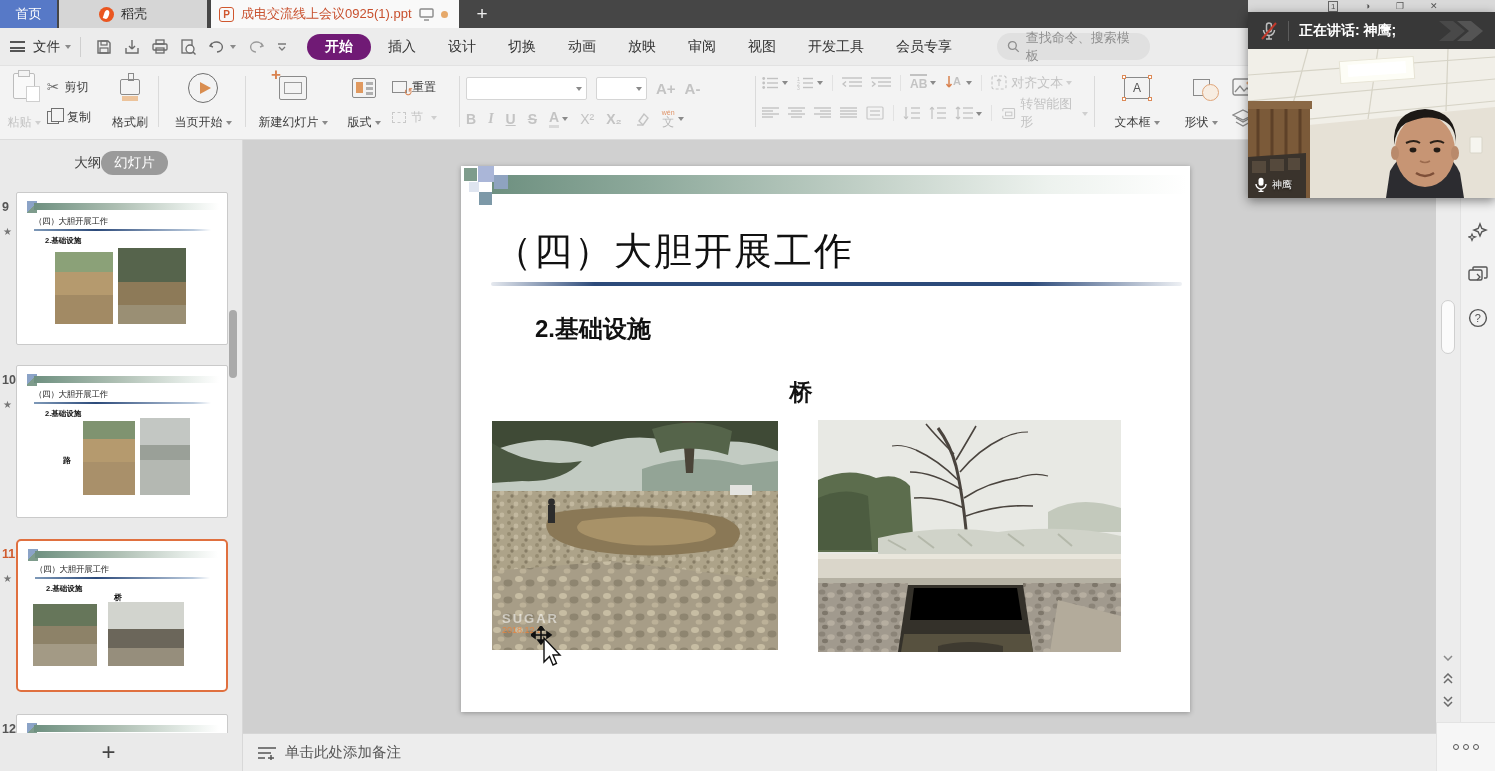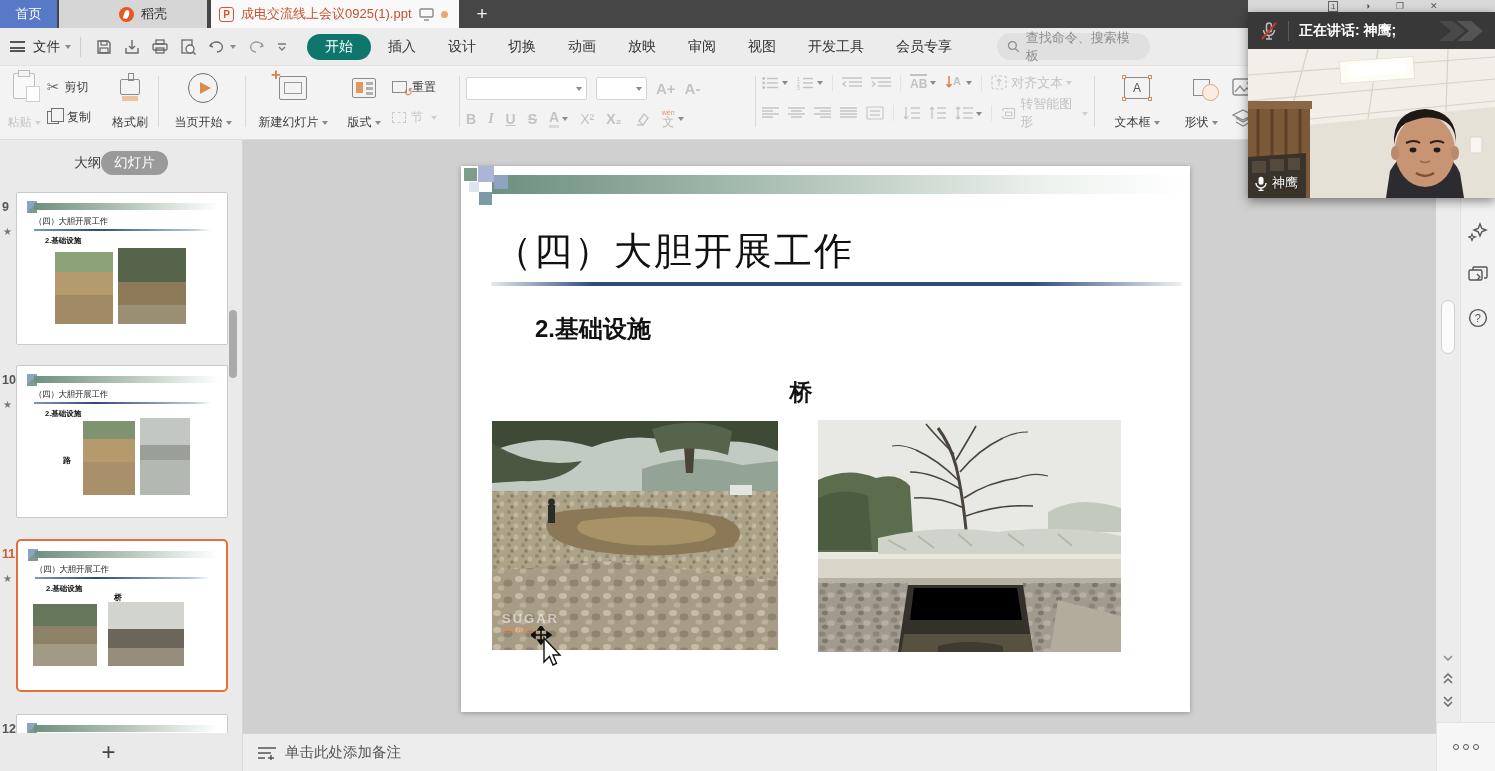--- a/index.html
+++ b/index.html
@@ -2,41 +2,41 @@
 <html><head>
 <meta charset="utf-8">
 <style>
 *{margin:0;padding:0;box-sizing:border-box}
 html,body{width:1495px;height:771px}
 body{position:relative;overflow:hidden;background:#d0d0d0;font-family:"Liberation Sans","DejaVu Sans",sans-serif;font-size:13px;color:#3d3d3d}
 svg{display:block}
 
 .tabbar{position:absolute;left:0;top:0;width:100%;height:28px;background:#464646;display:flex;align-items:stretch}
 .tab-home{width:57px;background:#5779c7;color:#fff;display:flex;align-items:center;justify-content:center;font-size:13px}
-.tab-docer{width:148px;margin-left:2px;background:#d6d6d6;color:#2c2c2c;display:flex;align-items:center;gap:7px;padding-left:60px;font-size:13px}
+.tab-docer{width:148px;margin-left:2px;background:#d6d6d6;color:#2c2c2c;display:flex;align-items:center;gap:7px;padding-left:40px;font-size:13px}
 .flame{width:15px;height:15px;border-radius:50%;background:#ea5620;position:relative}
 .flame::after{content:"";position:absolute;left:5px;top:3px;width:5px;height:9px;border-radius:50% 50% 50% 0;background:#fff;transform:rotate(18deg)}
 .tab-doc{width:248px;margin-left:4px;background:#f9f9f9;display:flex;align-items:center;gap:7px;padding:0 8px}
 .picon{width:15px;height:15px;border:1.5px solid #d0572e;border-radius:3px;color:#d0572e;font-size:10px;font-weight:bold;display:flex;align-items:center;justify-content:center}
 .tab-doc .doc-title{color:#c8502e;font-size:13px;white-space:nowrap;overflow:hidden}
 .dot{width:7px;height:7px;border-radius:50%;background:#e6a96b}
 .tab-add{width:46px;display:flex;align-items:center;justify-content:center;color:#eee;font-size:19px}
 .tabbar-strip{position:absolute;right:0;top:0;width:247px;height:13px;background:#d9d9d9;display:flex;align-items:flex-start;gap:26px;padding:1px 10px 0 80px;color:#555;font-size:9px;overflow:hidden}
 .mini-badge{border:1px solid #666;padding:0 2px;line-height:9px;font-size:8px}
 
 .menurow{position:absolute;left:0;top:28px;width:100%;height:38px;background:#ececec;display:flex;align-items:center;border-bottom:1px solid #e2e2e2}
 .hamb{width:15px;height:11px;border-top:2px solid #555;border-bottom:2px solid #555;position:relative;margin:0 8px 0 10px}
 .hamb::after{content:"";position:absolute;left:0;top:3.5px;width:100%;height:2px;background:#555}
 .file-lbl{font-size:13.5px;color:#333;margin-right:2px}
 .caret{width:0;height:0;border:3.5px solid transparent;border-top:4.5px solid #8a8a8a;display:inline-block;margin-left:3px;position:relative;top:2px}
 .vline{width:1px;height:20px;background:#cfcfcf;margin:0 9px}
 .qbtn{display:flex;align-items:center;margin:0 5px}
 .menu-tabs{display:flex;align-items:center;margin-left:14px;gap:2px}
 .mtab{padding:0 15px;height:26px;display:flex;align-items:center;font-size:14px;color:#333;border-radius:14px}
-.mtab.active{background:#0f766e;color:#fff;font-weight:normal;padding:0 18px}
+.mtab.active{background:#701a75;color:#fff;font-weight:bold;padding:0 18px}
 .searchbox{margin-left:30px;width:153px;height:27px;border-radius:14px;background:#e0e0e0;display:flex;align-items:center;gap:6px;padding:0 10px;color:#8f8f8f;font-size:13px}
 
 .toolbar{position:absolute;left:0;top:66px;width:100%;height:74px;background:#f3f3f3;border-bottom:1px solid #dcdcdc}
 .tg{position:absolute;top:0;height:100%}
 .vsep{position:absolute;top:10px;bottom:12px;width:1px;background:#dadada}
 .bigbtn{display:flex;flex-direction:column;align-items:center;justify-content:space-between;padding:7px 0 8px;height:100%}
 .biglabel{font-size:12px;color:#3d3d3d;display:flex;align-items:center;white-space:nowrap}
 .smallrows{display:flex;flex-direction:column;justify-content:space-around;height:100%;padding:6px 0}
 .srow{display:flex;align-items:center;gap:5px;font-size:12px;color:#3d3d3d;height:22px}
 .dis{color:#c3c3c3}
@@ -114,21 +114,21 @@
 .rail{position:absolute;right:0;top:140px;width:35px;bottom:49px;background:#f1f1f1;border-left:1px solid #e2e2e2;display:flex;flex-direction:column;align-items:center;gap:24px;padding-top:82px}
 .corner{position:absolute;right:0;bottom:0;width:59px;height:49px;background:#f6f6f6;border-left:1px solid #e3e3e3;border-top:1px solid #e3e3e3;display:flex;align-items:center;justify-content:center;gap:4px}
 .cdot{width:6px;height:6px;border:1.5px solid #555;border-radius:50%}
 
 .meet{position:absolute;left:1248px;top:12px;width:247px;height:186px;box-shadow:0 3px 10px rgba(0,0,0,.45)}
 .meet-head{height:37px;background:#383838;display:flex;align-items:center;color:#fff;position:relative}
 .meet-head .div{width:1px;height:20px;background:#5c5c5c;margin:0 10px 0 8px}
 .meet-status{font-size:14px;font-weight:bold}
 .chev{position:absolute;right:10px;top:7px;width:52px;height:24px;opacity:.8}
 .meet-video{position:relative;height:149px;background:#e8e6e0;overflow:hidden}
-.nametag{position:absolute;left:7px;bottom:6px;display:flex;align-items:center;gap:5px;color:#fff;font-size:13px;text-shadow:0 1px 2px rgba(0,0,0,.8)}
+.nametag{position:absolute;left:7px;bottom:6px;display:flex;align-items:center;gap:5px;color:#fff;font-size:10px;text-shadow:0 1px 2px rgba(0,0,0,.8)}
 </style>
 </head>
 <body>
 
 <div class="tabbar">
   <div class="tab-home">
       <span>首页</span>
     </div>
   <div class="tab-docer">
     <span class="flame"></span>

